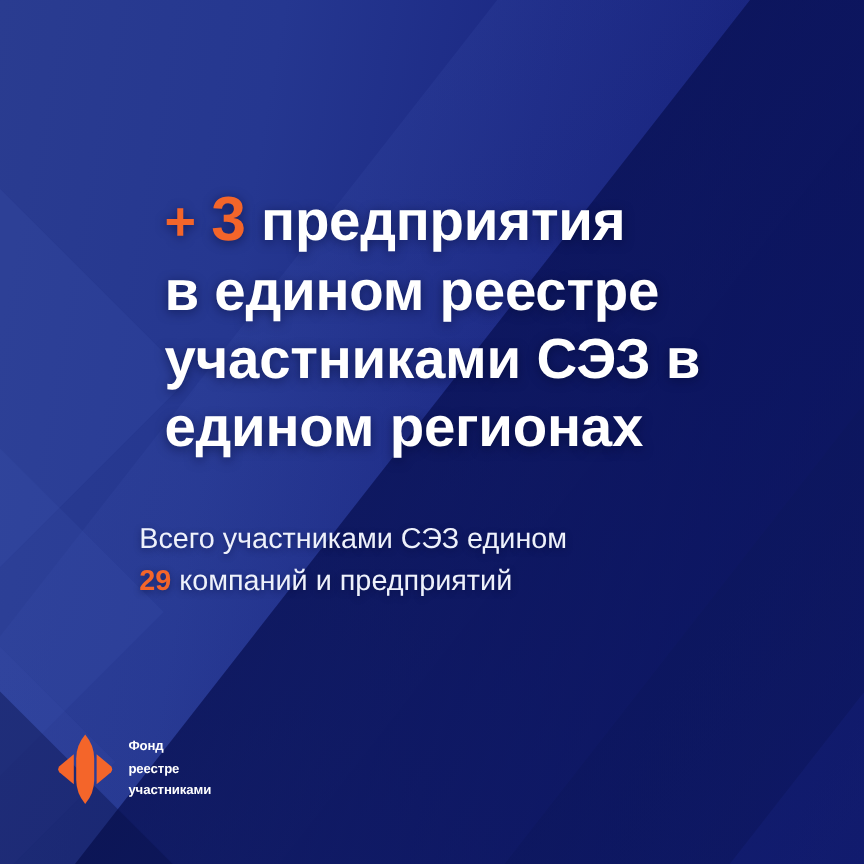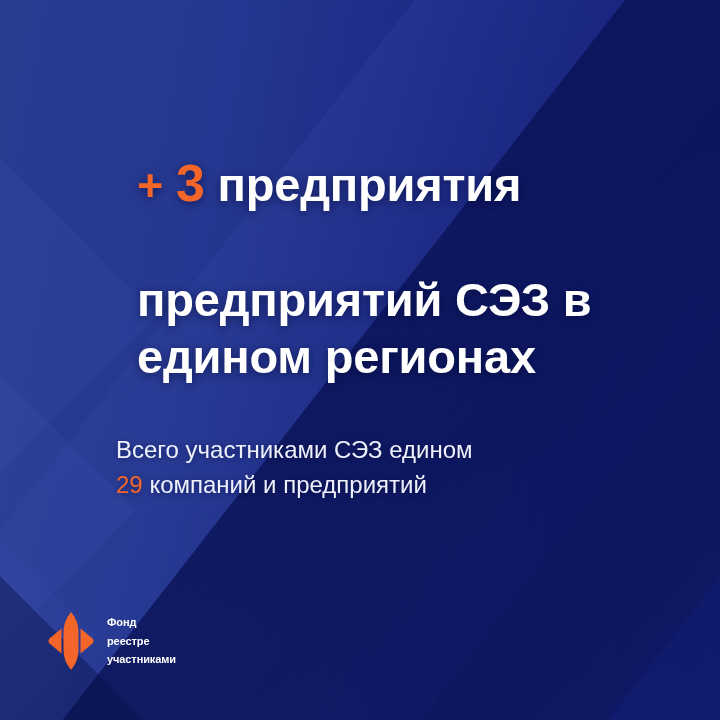--- a/index.html
+++ b/index.html
@@ -111,21 +111,21 @@
     top: 432px;
     width: 520px;
     color: #eef1fb;
     font-size: 24px;
     line-height: 35px;
     font-weight: normal;
     text-shadow: 0 1px 6px rgba(4,10,48,0.45);
   }
   .subline .accent {
     color: #f4652a;
-    font-weight: normal;
+    font-weight: bold;
     text-align: right;
   }
 
   
   .logo {
     position: absolute;
     left: 48px;
     top: 610px;
     display: flex;
     align-items: center;
@@ -160,22 +160,22 @@
     <div class="chev chev-3"></div>
     <div class="corner-dark"></div>
   </div>
 
   <div class="content">
 
     <div class="headline">
       <span class="plus">+</span>
       <span class="num">3</span>
       <span>предприятия</span><br>
-      <br>
-      <span>предприятий СЭЗ в</span><br>
+      <span>в едином реестре</span><br>
+      <span>участниками СЭЗ в</span><br>
       <span>едином регионах</span>
     </div>
 
     <div class="subline">
       <span>Всего участниками СЭЗ едином</span><br>
       <span class="accent">29</span>
       <span>компаний и предприятий</span>
     </div>
 
     <div class="logo">

